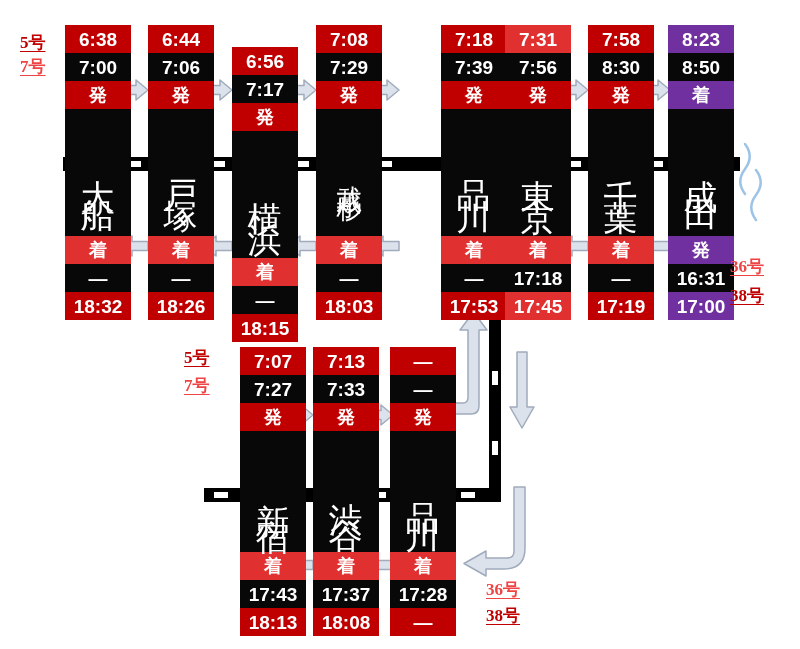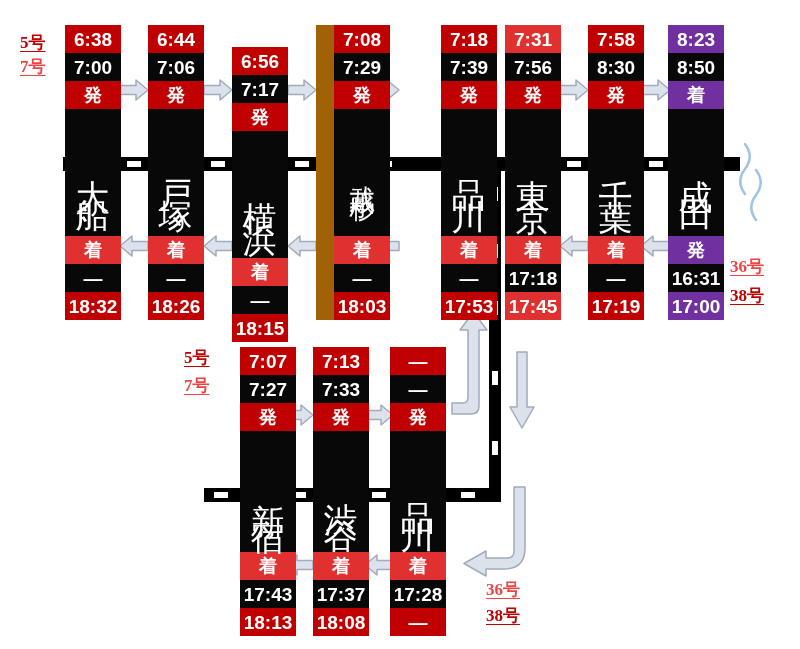--- a/index.html
+++ b/index.html
@@ -4,21 +4,21 @@
 <style>
   html,body{margin:0;padding:0;background:#fff;}
   .stage{position:relative;width:800px;height:649px;background:#ffffff;
          font-family:"Liberation Sans",sans-serif;overflow:hidden;}
 
   
   .rail{position:absolute;background:#000;}
   .dash{position:absolute;background:#fff;}
 
   
-  .col{position:absolute;width:56px;background:#a16207;}
+  .col{position:absolute;width:66px;background:#f9a8d4;}
   .col-top{top:25px;}
   .col-bot{top:347px;}
   .cell{height:28px;display:flex;align-items:center;justify-content:center;
         color:#fff;font-weight:bold;font-size:19px;line-height:1;}
   .cell.label{font-size:18px;}
   .bg-darkred{background:#C00000;}
   .bg-red{background:#E03030;}
   .bg-black{background:#080808;}
   .bg-purple{background:#7030A0;}
 
@@ -134,21 +134,21 @@
     <div class="cell bg-black">7:17</div>
     <div class="cell label bg-darkred">発</div>
     <div class="name">
         <span class="vtext">横浜</span>
       </div>
     <div class="cell label bg-red">着</div>
     <div class="cell bg-black">—</div>
     <div class="cell bg-darkred">18:15</div>
   </div>
 
-  <div class="col col-top" style="left:316px;padding-left:18px;">
+  <div class="col col-top" style="left:316px;">
     <div class="cell bg-darkred">7:08</div>
     <div class="cell bg-black">7:29</div>
     <div class="cell label bg-darkred">発</div>
     <div class="name">
         <span class="vtext small">武蔵小杉</span>
       </div>
     <div class="cell label bg-red">着</div>
     <div class="cell bg-black">—</div>
     <div class="cell bg-darkred">18:03</div>
   </div>

